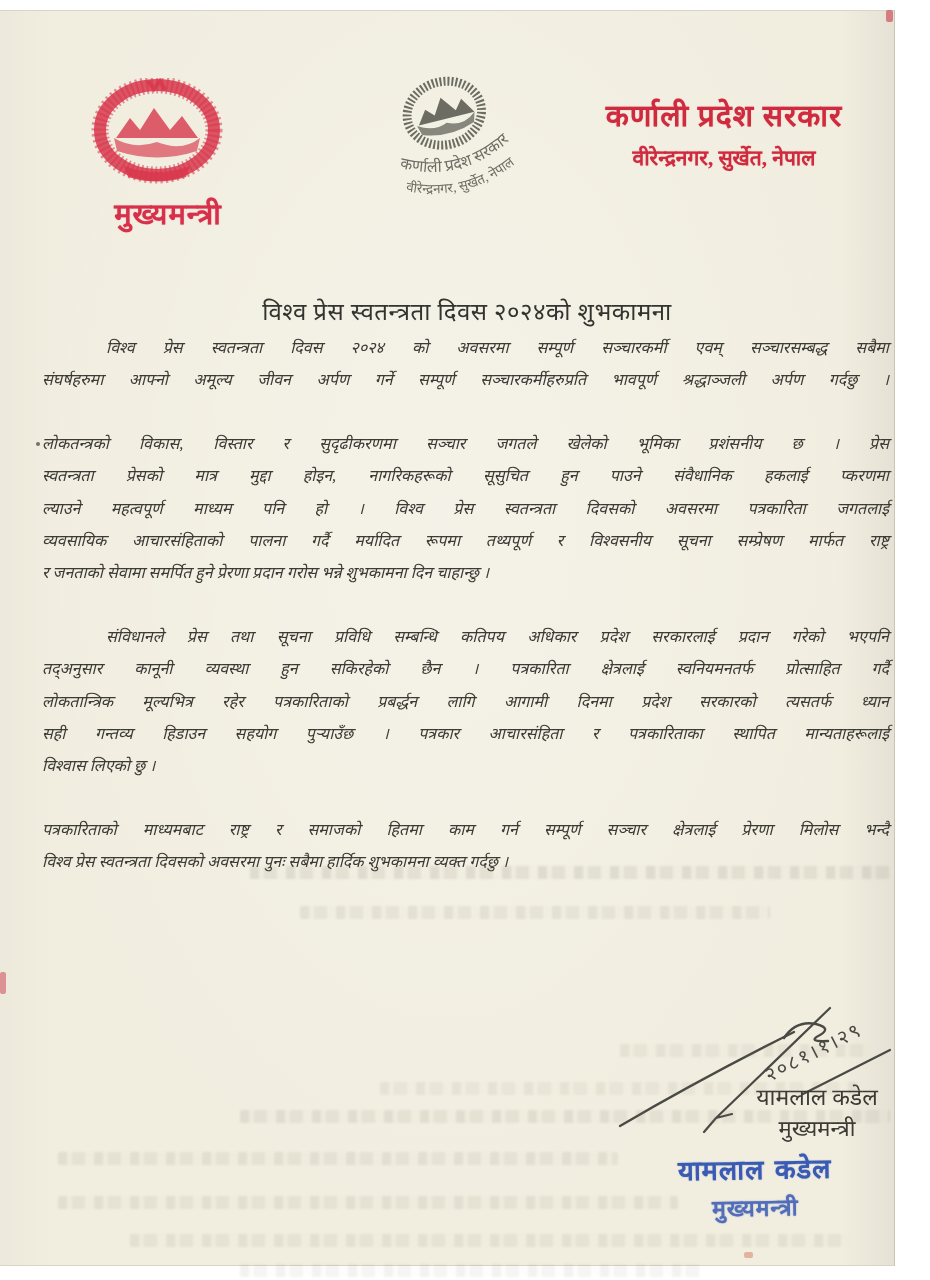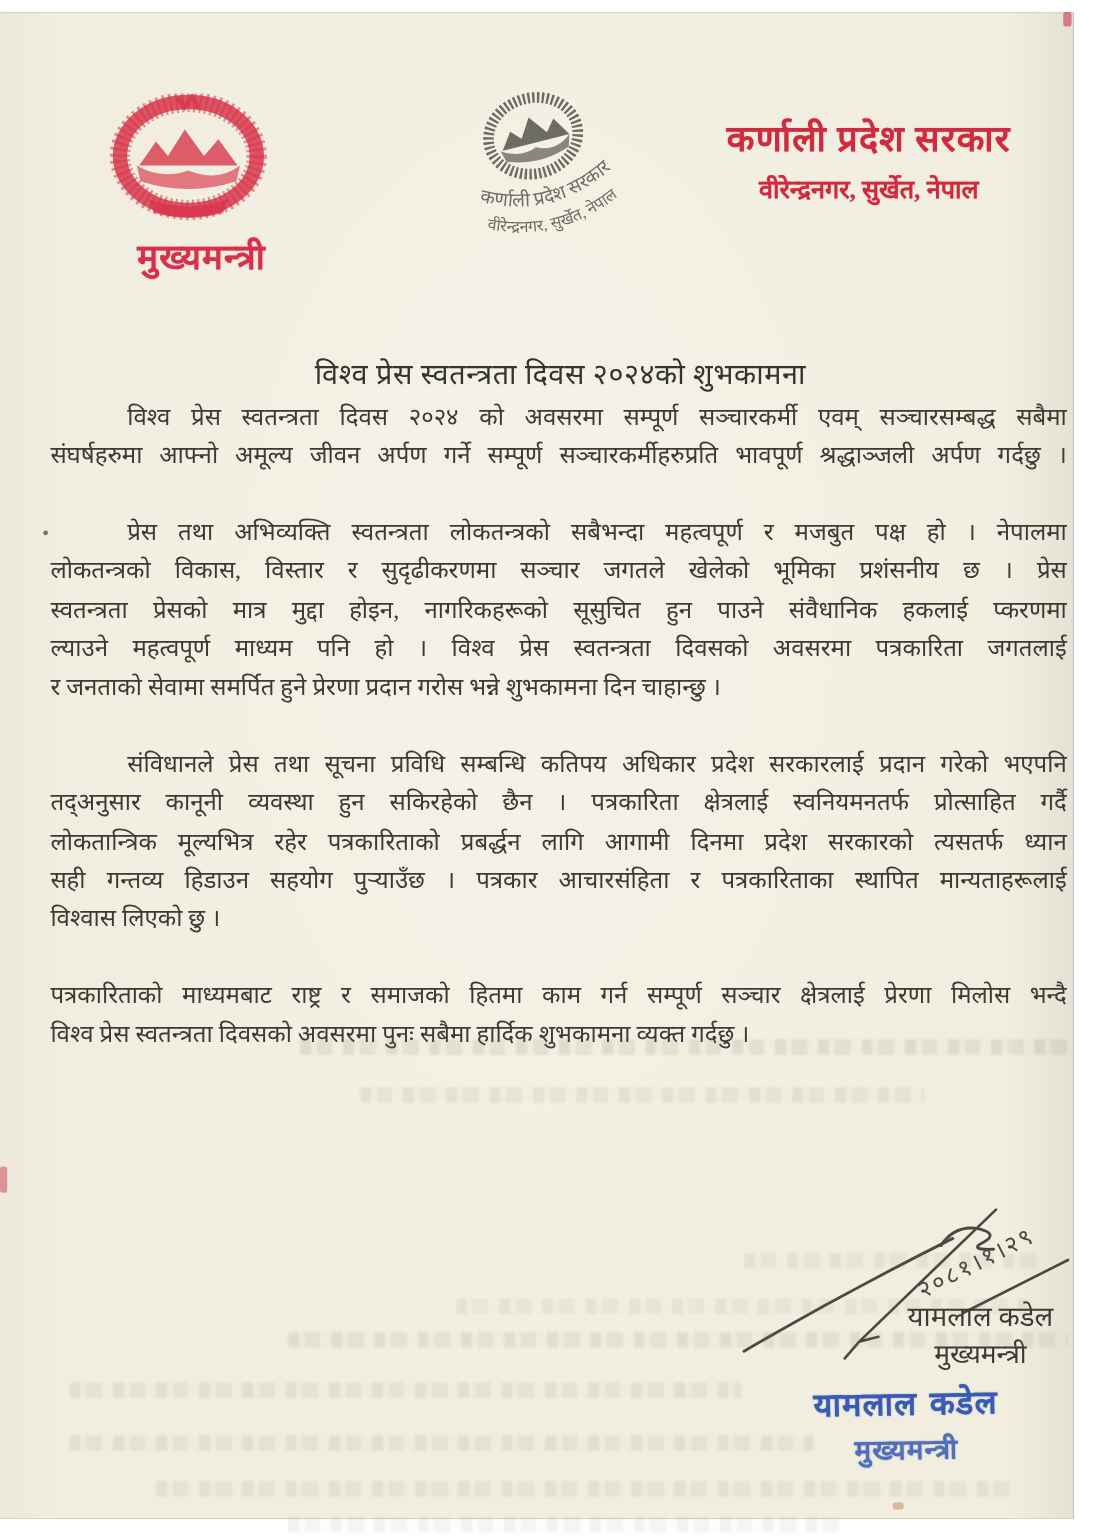--- a/index.html
+++ b/index.html
@@ -32,21 +32,21 @@
   .gov-address{
     margin-top:8px;font-size:21px;font-weight:bold;color:#d02a3e;
     text-shadow:0 0 1px rgba(208,42,62,0.4);
   }
   
   .doc-title{
     position:absolute;left:42px;top:256px;width:850px;text-align:center;
     font-size:24px;color:#33332f;font-weight:500;letter-spacing:0.5px;margin-top:28px;
   }
   .body-text{position:absolute;left:42px;top:322px;width:847px;color:#3b3a35;}
-  .para{margin:0 0 31px 0;font-size:20px;}
+  .para{margin:0 0 31px 0;font-size:16px;font-style:italic;}
   .line{
     line-height:32.4px;height:32.4px;white-space:nowrap;
     text-align:justify;text-align-last:justify;overflow:visible;
   }
   .line.short{text-align-last:left;}
   .para .line.indent{text-indent:64px;}
   .date-line{
     position:absolute;left:104px;top:1066px;font-size:23px;color:#3b3a35;letter-spacing:2px;
   }
   
@@ -117,24 +117,24 @@
   </div>
 
   <div class="doc-title">विश्व प्रेस स्वतन्त्रता दिवस २०२४को शुभकामना</div>
 
   <div class="body-text">
     <div class="para">
       <div class="line indent">विश्व प्रेस स्वतन्त्रता दिवस २०२४ को अवसरमा सम्पूर्ण सञ्चारकर्मी एवम् सञ्चारसम्बद्ध सबैमा</div>
       <div class="line">संघर्षहरुमा आफ्नो अमूल्य जीवन अर्पण गर्ने सम्पूर्ण सञ्चारकर्मीहरुप्रति भावपूर्ण श्रद्धाञ्जली अर्पण गर्दछु ।</div>
     </div>
     <div class="para">
-      <div class="line indent">प्रेस तथा अभिव्यक्ति स्वतन्त्रता लोकतन्त्रको सबैभन्दा महत्वपूर्ण र मजबुत पक्ष हो । नेपालमा</div>
       <div class="line">लोकतन्त्रको विकास, विस्तार र सुदृढीकरणमा सञ्चार जगतले खेलेको भूमिका प्रशंसनीय छ । प्रेस</div>
       <div class="line">स्वतन्त्रता प्रेसको मात्र मुद्दा होइन, नागरिकहरूको सूसुचित हुन पाउने संवैधानिक हकलाई प्करणमा</div>
       <div class="line">ल्याउने महत्वपूर्ण माध्यम पनि हो । विश्व प्रेस स्वतन्त्रता दिवसको अवसरमा पत्रकारिता जगतलाई</div>
+      <div class="line">व्यवसायिक आचारसंहिताको पालना गर्दै मर्यादित रूपमा तथ्यपूर्ण र विश्वसनीय सूचना सम्प्रेषण मार्फत राष्ट्र</div>
       <div class="line short">र जनताको सेवामा समर्पित हुने प्रेरणा प्रदान गरोस भन्ने शुभकामना दिन चाहान्छु ।</div>
     </div>
     <div class="para">
       <div class="line indent">संविधानले प्रेस तथा सूचना प्रविधि सम्बन्धि कतिपय अधिकार प्रदेश सरकारलाई प्रदान गरेको भएपनि</div>
       <div class="line">तद्अनुसार कानूनी व्यवस्था हुन सकिरहेको छैन । पत्रकारिता क्षेत्रलाई स्वनियमनतर्फ प्रोत्साहित गर्दै</div>
       <div class="line">लोकतान्त्रिक मूल्यभित्र रहेर पत्रकारिताको प्रबर्द्धन लागि आगामी दिनमा प्रदेश सरकारको त्यसतर्फ ध्यान</div>
       <div class="line">सही गन्तव्य हिडाउन सहयोग पुऱ्याउँछ । पत्रकार आचारसंहिता र पत्रकारिताका स्थापित मान्यताहरूलाई</div>
       <div class="line short">विश्वास लिएको छु ।</div>
     </div>
     <div class="para">

